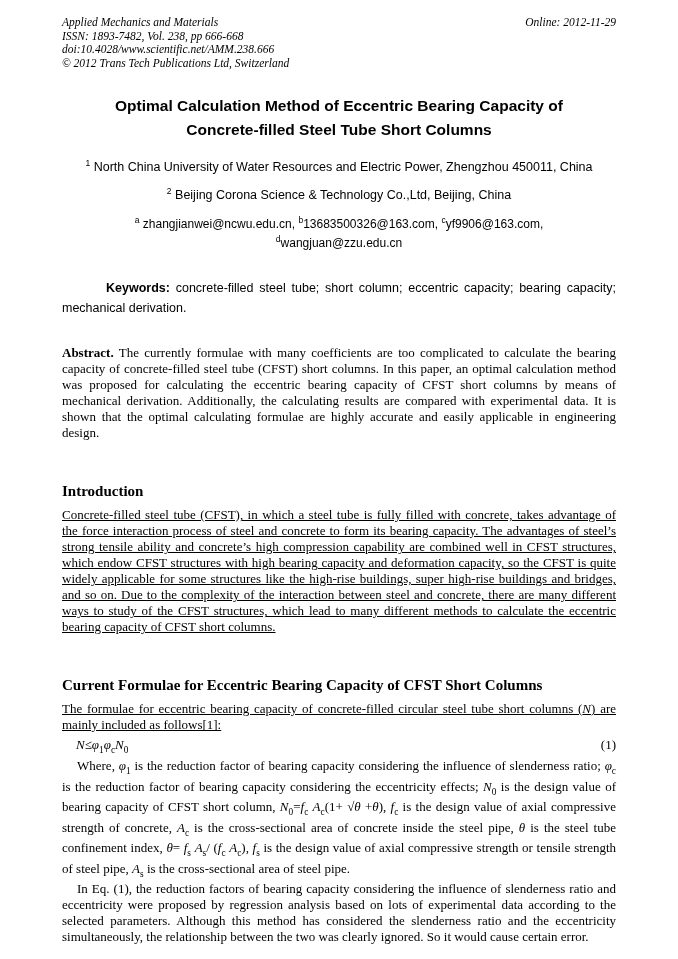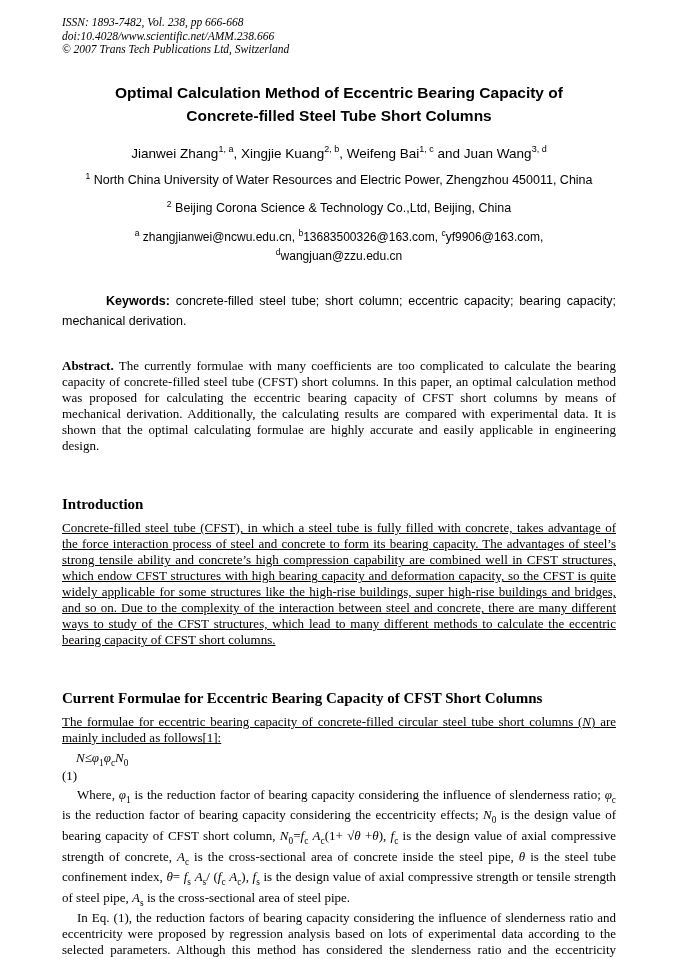--- a/index.html
+++ b/index.html
@@ -30,39 +30,42 @@
   .serif { font-family:"Liberation Serif", serif; font-size:13px; line-height:16px; }
   .para { text-align:justify; }
   .abstract { margin-top:27px; }
   .abstract b { font-weight:bold;font-family:Liberation Serif, serif; }
 
   .sec-head { font-family:"Liberation Serif", serif; font-size:15px; font-weight:bold; margin-top:42px; }
   .after-head { margin-top:7px;text-decoration:underline; }
   .indent { text-indent:15px; }
 
   .equation { display:flex; justify-content:space-between; align-items:baseline;
-              font-family:"Liberation Serif", serif; font-size:13px; margin:4px 0 3px 0;flex-direction:column; }
+              font-family:"Liberation Serif", serif; font-size:13px; margin:4px 0 3px 0; }
   .eq-formula { padding-left:14px; }
   sub { font-size:0.72em; }
   i { font-style:italic; }
 </style>
 </head>
 <body>
 
 <div class="page">
 
   <div class="hdr">
+    <div class="hdr-row">
+      <span>Applied Mechanics and Materials</span>
+      <span>Online: 2012-11-29</span>
+    </div>
     <div>ISSN: 1893-7482, Vol. 238, pp 666-668</div>
     <div>doi:10.4028/www.scientific.net/AMM.238.666</div>
-    <div>© 2007 Trans Tech Publications Ltd, Switzerland</div>
+    <div>© 2012 Trans Tech Publications Ltd, Switzerland</div>
   </div>
 
   <div class="title">Optimal Calculation Method of Eccentric Bearing Capacity of Concrete-filled Steel Tube Short Columns</div>
 
-  <div class="authors">Jianwei Zhang<sup>1, a</sup>, Xingjie Kuang<sup>2, b</sup>, Weifeng Bai<sup>1, c</sup> and Juan Wang<sup>3, d</sup></div>
 
   <div class="affil"><sup>1</sup> North China University of Water Resources and Electric Power, Zhengzhou 450011, China</div>
   <div class="affil"><sup>2</sup> Beijing Corona Science &amp; Technology Co.,Ltd, Beijing, China</div>
 
   <div class="emails"><sup>a</sup> zhangjianwei@ncwu.edu.cn, <sup>b</sup>13683500326@163.com, <sup>c</sup>yf9906@163.com,<br><sup>d</sup>wangjuan@zzu.edu.cn</div>
 
   <div class="keywords"><b>Keywords:</b> concrete-filled steel tube; short column; eccentric capacity; bearing capacity; mechanical derivation.</div>
 
   <div class="serif para abstract"><b>Abstract.</b> The currently formulae with many coefficients are too complicated to calculate the bearing capacity of concrete-filled steel tube (CFST) short columns. In this paper, an optimal calculation method was proposed for calculating the eccentric bearing capacity of CFST short columns by means of mechanical derivation. Additionally, the calculating results are compared with experimental data. It is shown that the optimal calculating formulae are highly accurate and easily applicable in engineering design.</div>
 

